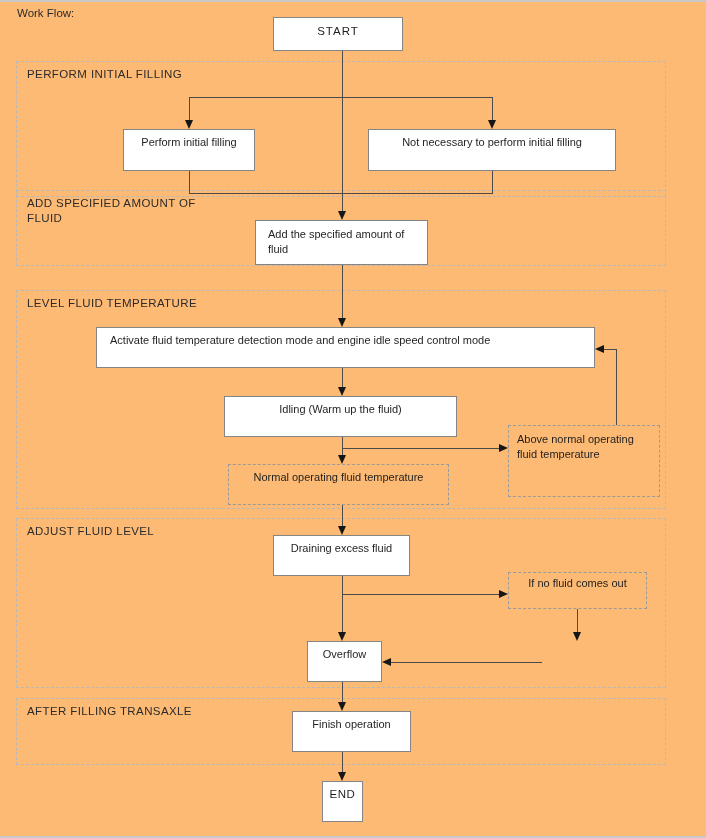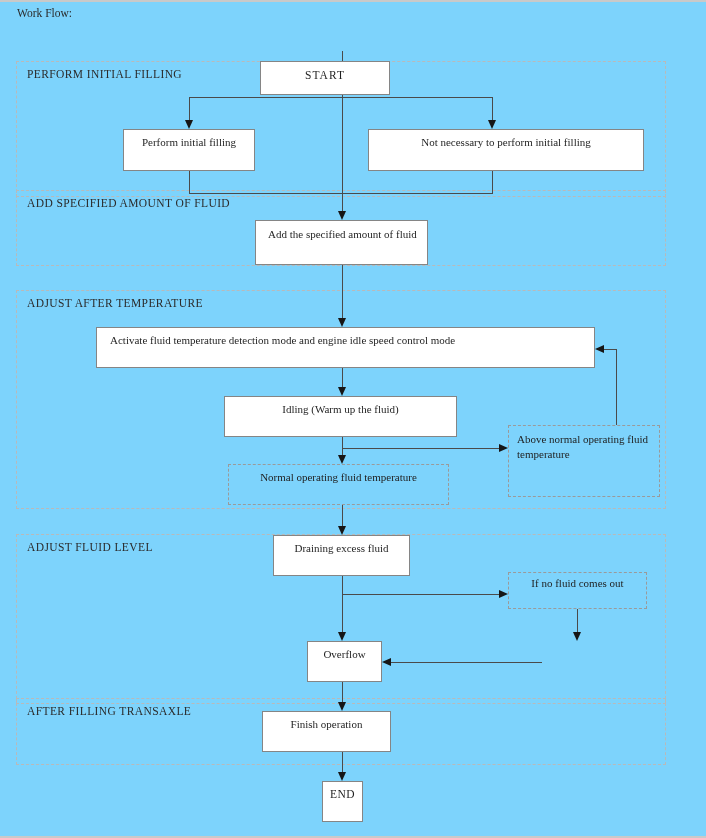--- a/index.html
+++ b/index.html
@@ -1,20 +1,20 @@
 <!DOCTYPE html>
 <html style="--line: #4a4a4a; --arrow: #161616; --box-border: #858585; --dashed-box-border: #9a9a9a; --section-border: #b9b9b9; --text: #1f1f1f;"><head>
 <meta charset="utf-8">
 <style>
   html,body{margin:0;padding:0;background:#fff;}
   #canvas{
     position:relative;
     width:706px;height:838px;
-    background:#7dd3fc;
-    font-family:Liberation Serif, serif;
+    background:#fdba74;
+    font-family:Liberation Sans, sans-serif;
     color:var(--text,#1f1f1f);
     overflow:hidden;
   }
   .edge{position:absolute;left:0;right:0;height:2px;background:#c9c9c9;}
   .page-title{
     position:absolute;left:17px;top:7px;
     font-size:11.5px;color:#2a2a2a;
   }
   .section{
     position:absolute;left:16px;width:650px;
@@ -55,23 +55,23 @@
 
   <div class="page-title">Work Flow:</div>
 
   <div class="section" style="top:61px;height:136px;">
     <div class="section-label">PERFORM INITIAL FILLING</div>
   </div>
   <div class="section" style="top:190px;height:76px;">
     <div class="section-label wrap">ADD SPECIFIED AMOUNT OF FLUID</div>
   </div>
   <div class="section" style="top:290px;height:219px;">
-    <div class="section-label">ADJUST AFTER TEMPERATURE</div>
+    <div class="section-label">LEVEL FLUID TEMPERATURE</div>
   </div>
-  <div class="section" style="top:534px;height:170px;">
+  <div class="section" style="top:518px;height:170px;">
     <div class="section-label">ADJUST FLUID LEVEL</div>
   </div>
   <div class="section" style="top:698px;height:67px;">
     <div class="section-label">AFTER FILLING TRANSAXLE</div>
   </div>
 
   <div class="vl" style="left:342px;top:51px;height:161px;"></div>
   <div class="hl" style="left:189px;top:97px;width:304px;"></div>
   <div class="vl" style="left:189px;top:97px;height:24px;"></div>
   <div class="vl" style="left:492px;top:97px;height:24px;"></div>
@@ -101,40 +101,40 @@
   <div class="arr right" style="left:499px;top:444px;"></div>
   <div class="arr left" style="left:595px;top:345px;"></div>
   <div class="arr down" style="left:338px;top:526px;"></div>
   <div class="arr right" style="left:499px;top:590px;"></div>
   <div class="arr down" style="left:338px;top:632px;"></div>
   <div class="arr down" style="left:573px;top:632px;"></div>
   <div class="arr left" style="left:382px;top:658px;"></div>
   <div class="arr down" style="left:338px;top:702px;"></div>
   <div class="arr down" style="left:338px;top:772px;"></div>
 
-  <div class="node center startend" style="left:260px;top:17px;width:130px;height:34px;margin-top:44px;">START</div>
+  <div class="node center startend" style="left:273px;top:17px;width:130px;height:34px;">START</div>
 
   <div class="node center" style="left:123px;top:129px;width:132px;height:42px;">Perform initial filling</div>
 
-  <div class="node center" style="left:368px;top:129px;width:276px;height:42px;">Not necessary to perform initial filling</div>
+  <div class="node center" style="left:368px;top:129px;width:248px;height:42px;">Not necessary to perform initial filling</div>
 
   <div class="node left" style="left:255px;top:220px;width:173px;height:45px;line-height:15px;">Add the specified amount of fluid</div>
 
   <div class="node left" style="left:96px;top:327px;width:499px;height:41px;padding-left:13px;">Activate fluid temperature detection mode and engine idle speed control mode</div>
 
   <div class="node center" style="left:224px;top:396px;width:233px;height:41px;">Idling (Warm up the fluid)</div>
 
   <div class="node center dashed" style="left:228px;top:464px;width:221px;height:41px;">Normal operating fluid temperature</div>
 
   <div class="node left dashed" style="left:508px;top:425px;width:152px;height:72px;line-height:15px;padding-left:8px;">Above normal operating fluid temperature</div>
 
   <div class="node center" style="left:273px;top:535px;width:137px;height:41px;">Draining excess fluid</div>
 
   <div class="node center dashed" style="left:508px;top:572px;width:139px;height:37px;padding-top:4px;">If no fluid comes out</div>
 
   <div class="node center" style="left:307px;top:641px;width:75px;height:41px;">Overflow</div>
 
 
-  <div class="node center" style="left:262px;top:711px;width:129px;height:41px;">Finish operation</div>
+  <div class="node center" style="left:292px;top:711px;width:119px;height:41px;">Finish operation</div>
 
   <div class="node center startend" style="left:322px;top:781px;width:41px;height:41px;letter-spacing:0.5px;padding-top:6px;">END</div>
 
 </div>
 
 </body></html>

